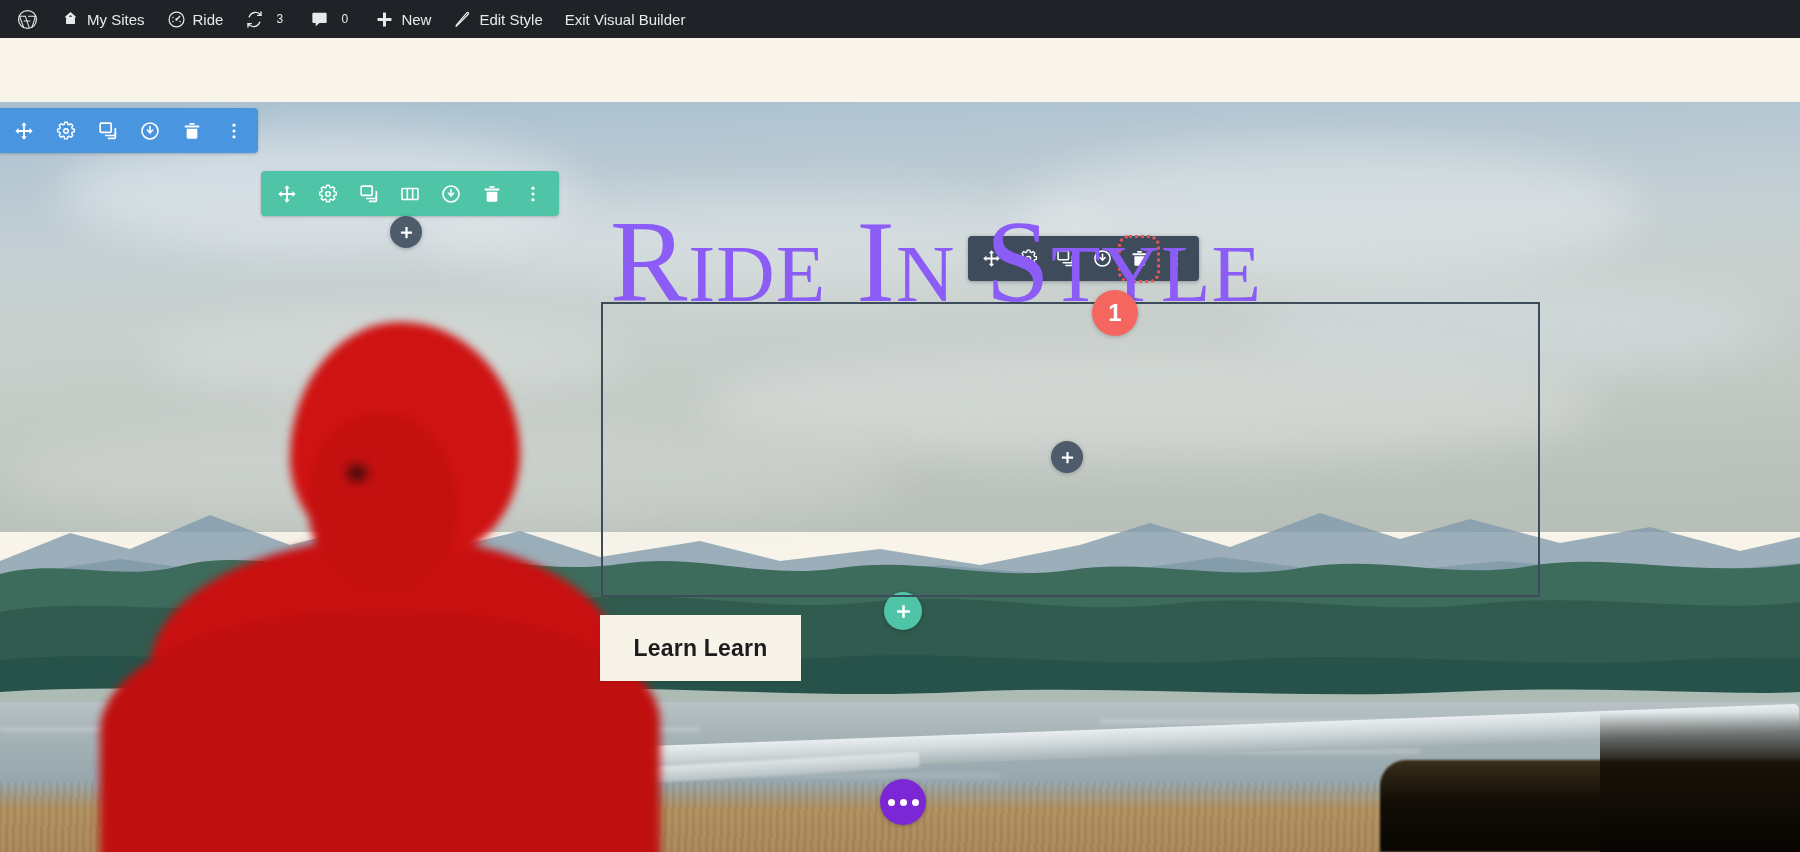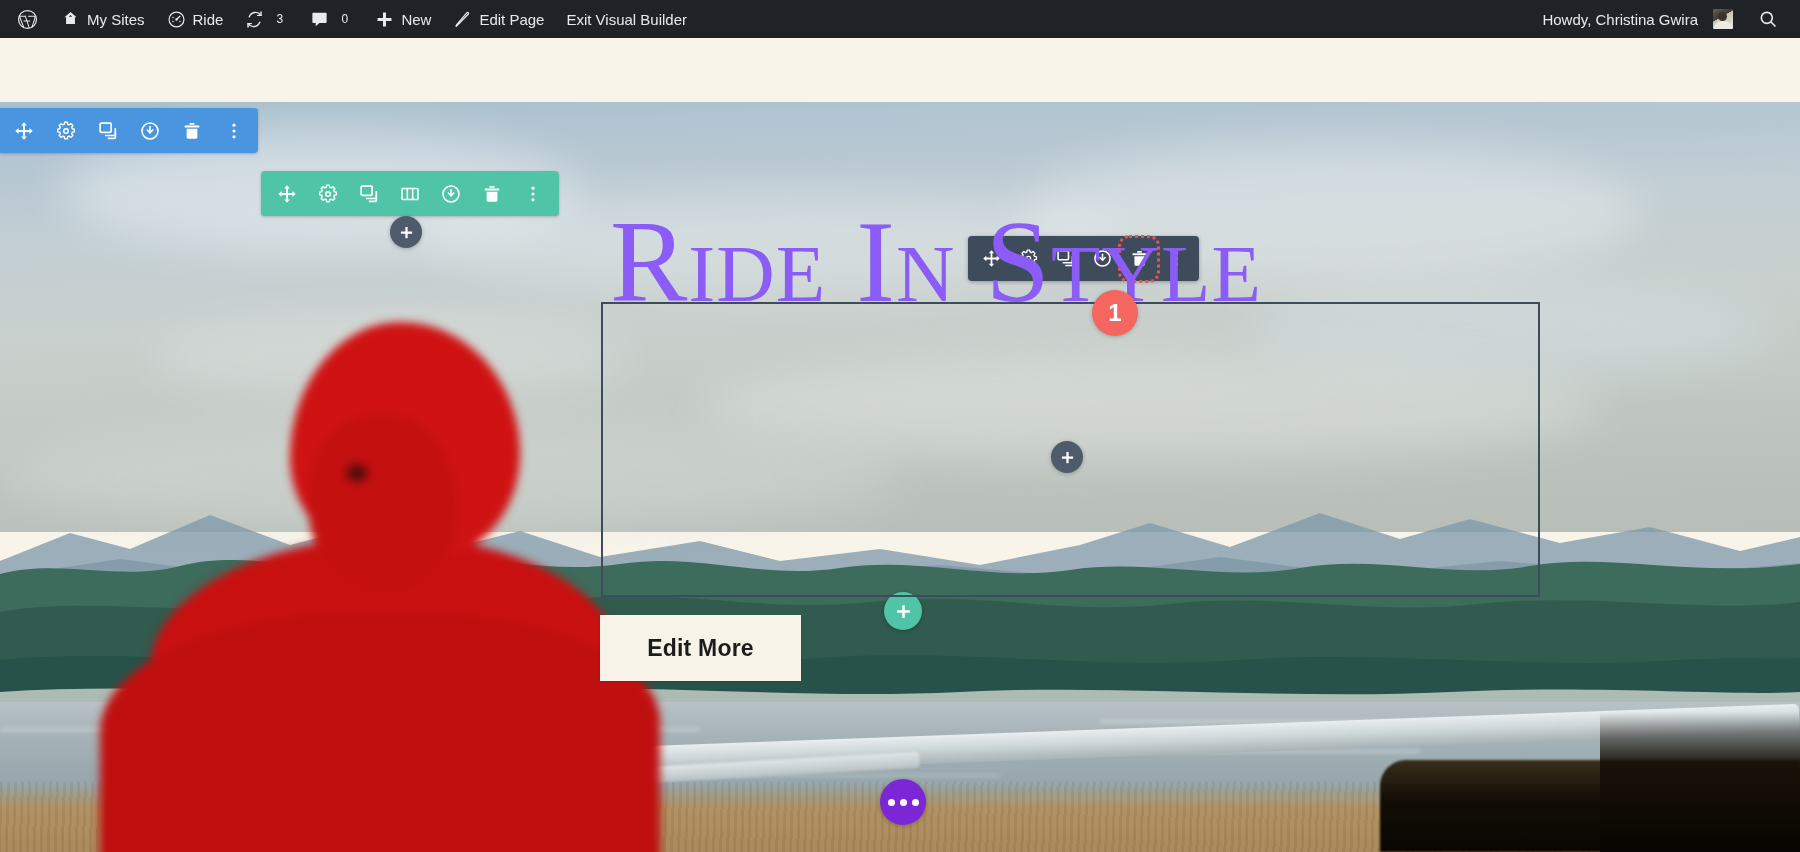--- a/index.html
+++ b/index.html
@@ -363,42 +363,28 @@
       <span>New</span>
     </div>
 
     <div class="ab-item">
       <span class="ab-ico">
         <svg width="19" height="19" viewBox="0 0 24 24" fill="none" stroke="#e8e9ea" stroke-width="1.6" stroke-linejoin="round">
           <path d="M5.2 19.4 4 20.6l1.3-1.2z"></path>
           <path d="M17.4 3.6c1.4-1.4 3.1.3 1.8 1.8L7.4 17.6c-.9.9-2.6 2-3.4 2.4.4-.9 1.4-2.5 2.3-3.4L17.4 3.6z"></path>
         </svg>
       </span>
-      <span>Edit Page</span>
+      <span>Edit Style</span>
     </div>
 
     <div class="ab-item">
       <span>Exit Visual Builder</span>
     </div>
   </div>
 
-  <div class="ab-right">
-    <div class="ab-item">
-      <span>Howdy, Christina Gwira</span>
-      <span class="ab-avatar"></span>
-    </div>
-    <div class="ab-item" id="ab-search">
-      <span class="ab-ico">
-        <svg width="20" height="20" viewBox="0 0 24 24" fill="none" stroke="#e8e9ea" stroke-width="2" stroke-linecap="round">
-          <circle cx="10.6" cy="10.6" r="6.6"></circle>
-          <path d="M15.6 15.6 20.4 20.4"></path>
-        </svg>
-      </span>
-    </div>
-  </div>
 </div>
 
 <div id="ab-hidden-sliver"></div>
 <div id="ab-hidden-sliver-2"></div>
 
 <div id="page-gap"></div>
 
 <div id="hero-section">
 
   <div id="hero-photo">
@@ -455,21 +441,21 @@
       <div class="p-body"></div>
       <div class="p-shoulder"></div>
       <div class="p-hood"></div>
       <div class="p-face"></div>
       <div class="p-eye"></div>
     </div>
   </div>
 
   <div id="hero-content">
     <div id="hero-heading">Ride In Style</div>
-    <div id="hero-button">Edit More</div>
+    <div id="hero-button">Learn Learn</div>
   </div>
 
   <div class="builder-layer">
     <div id="module-outline"></div>
   </div>
 </div>
 
 <div id="section-toolbar">
   <div class="tb-btn">
     <svg width="20" height="20" viewBox="0 0 24 24" fill="#fff">

